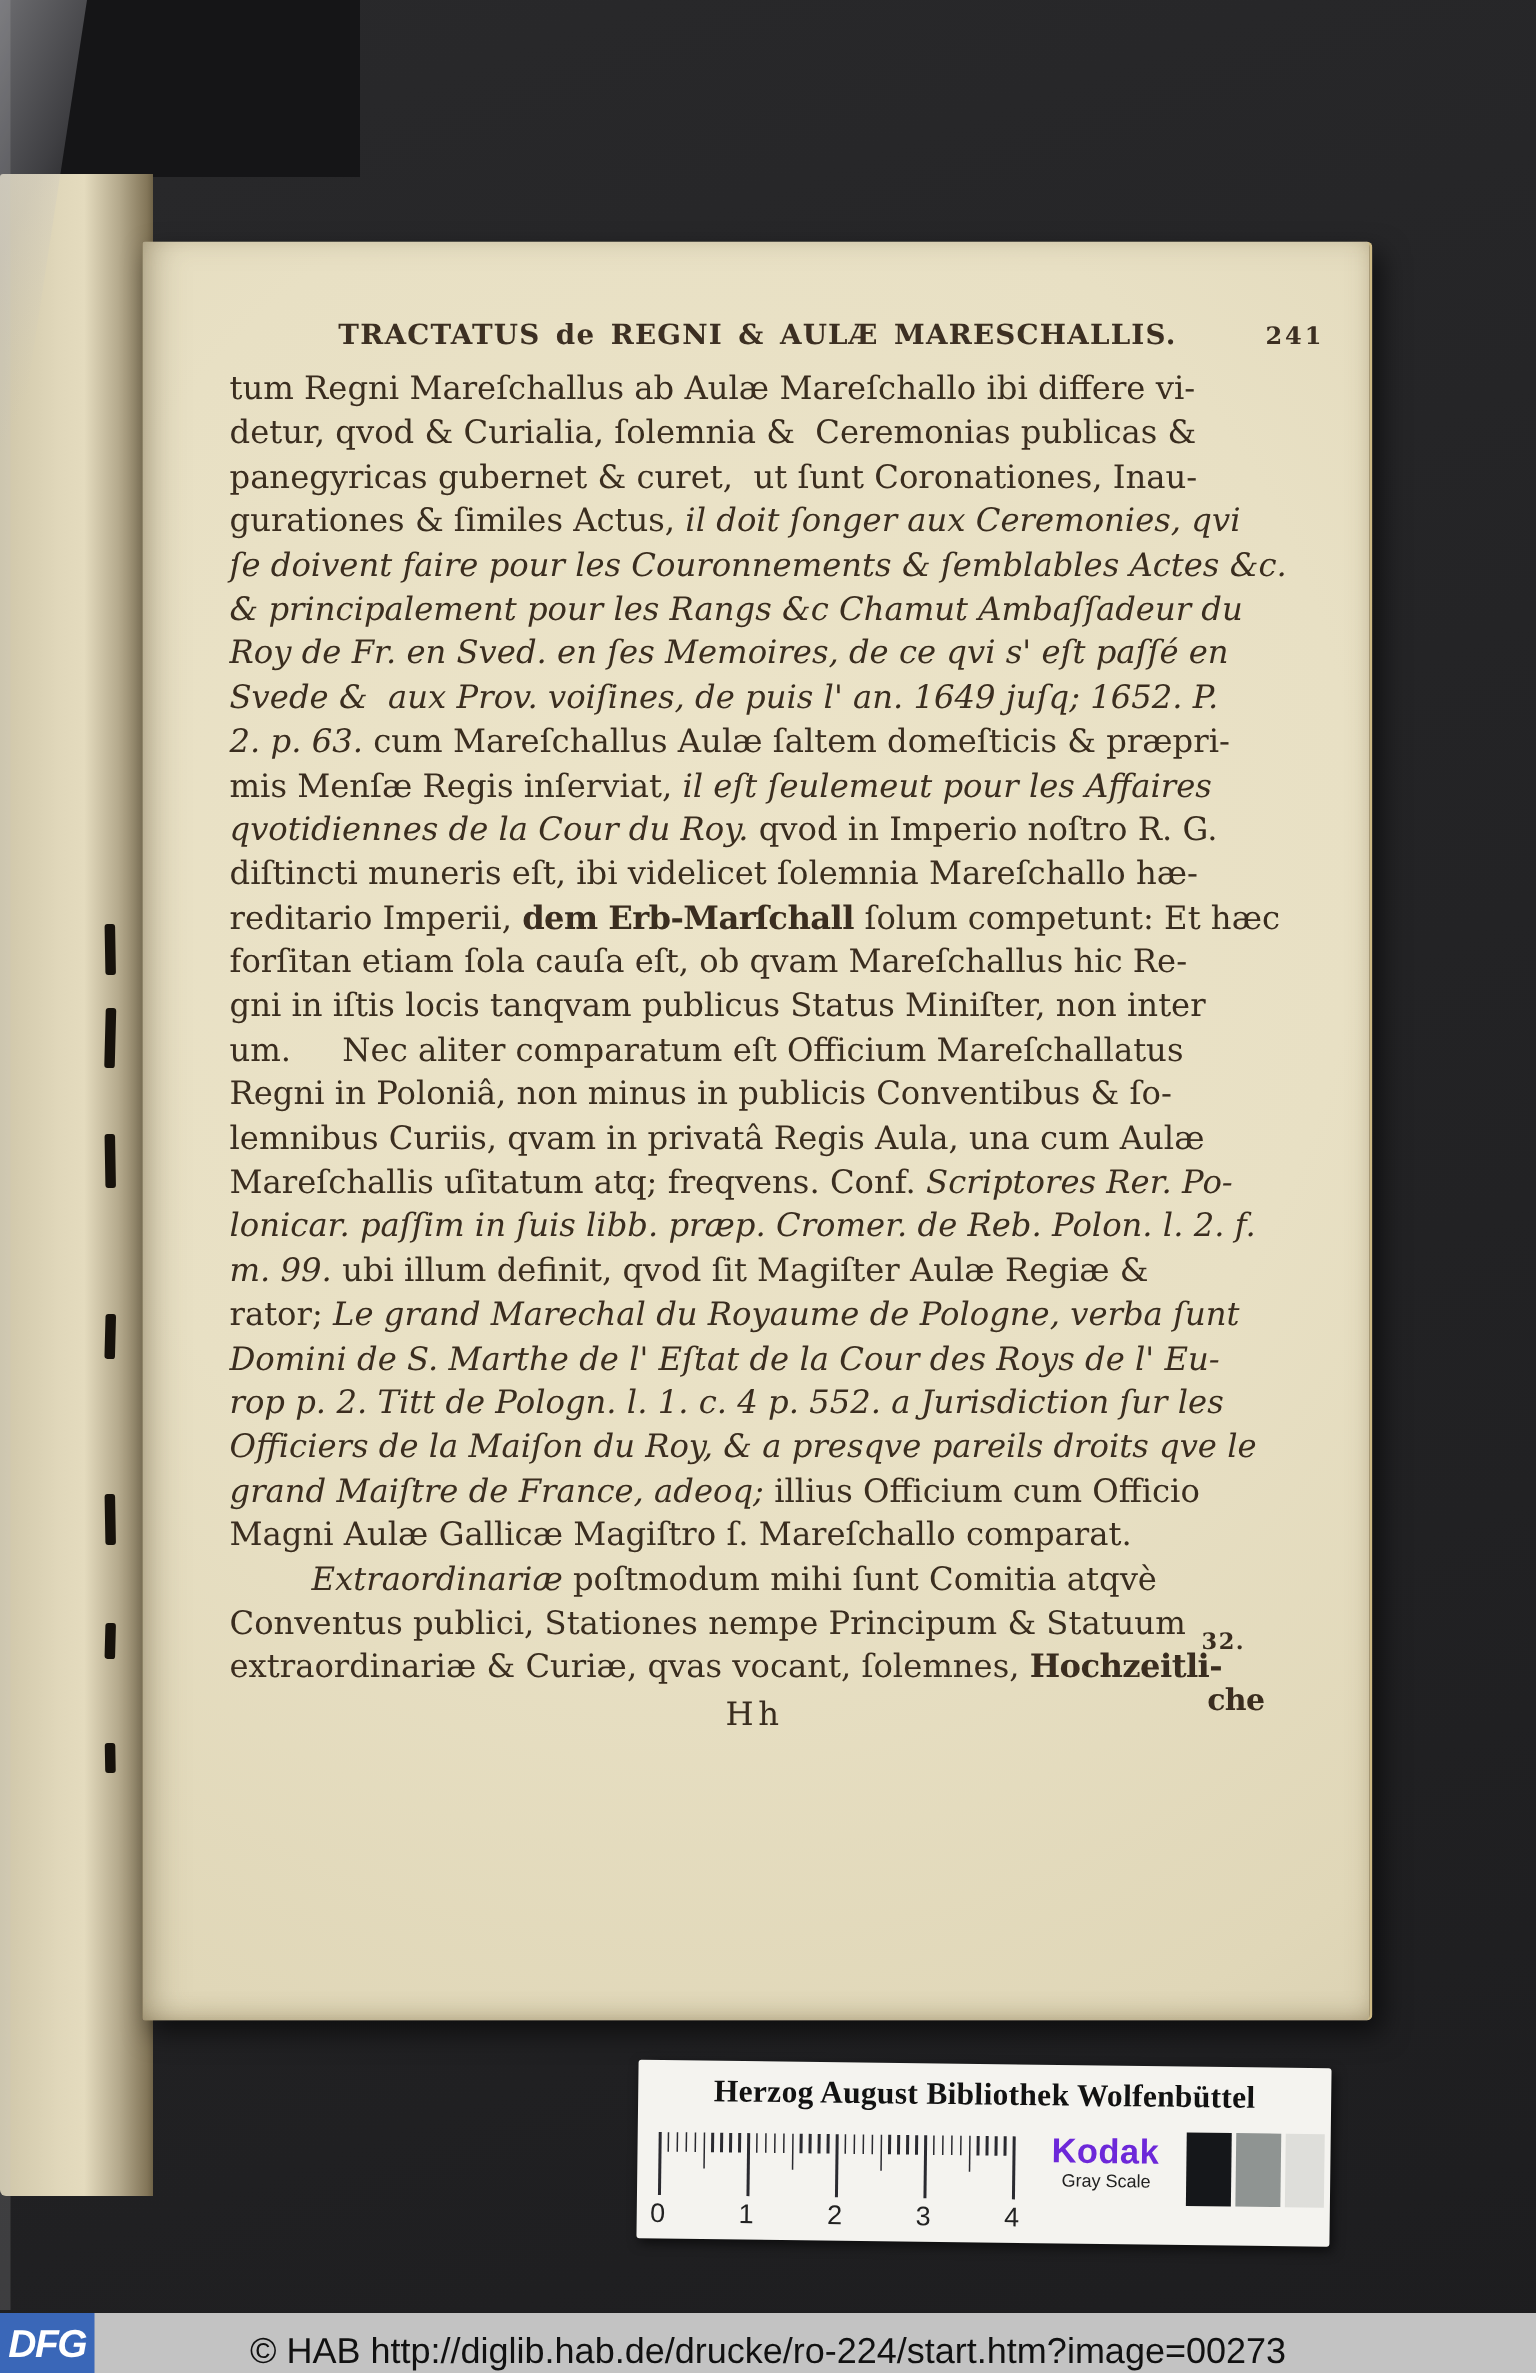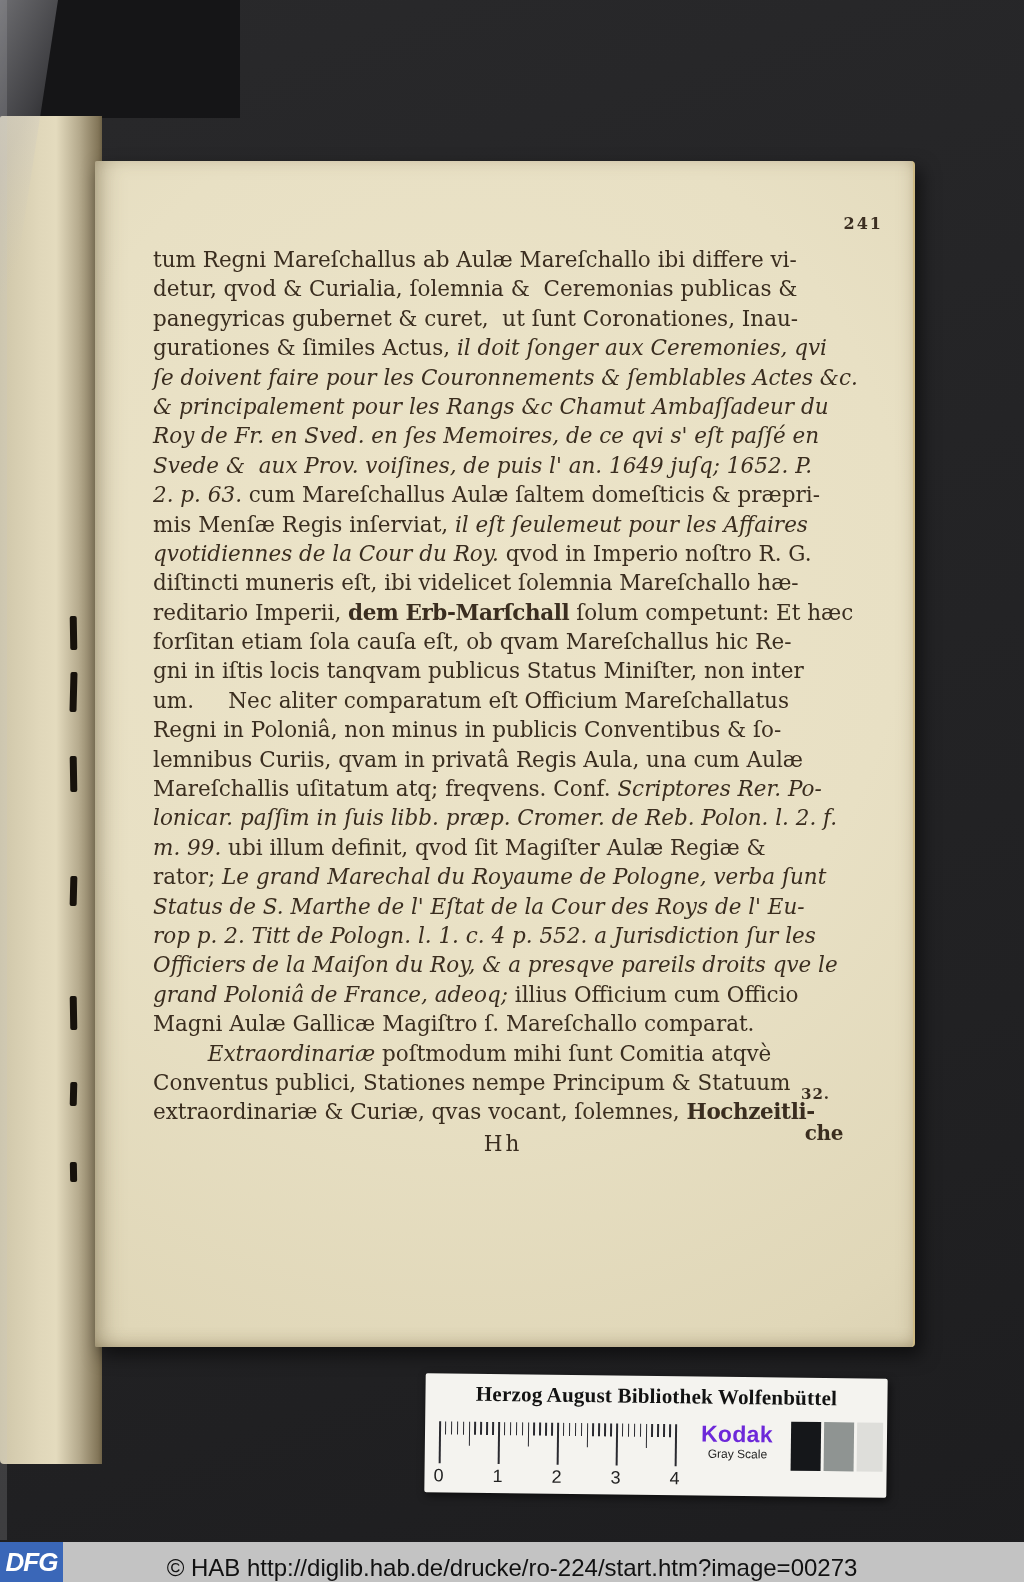--- a/index.html
+++ b/index.html
@@ -78,20 +78,21 @@
       <div class="stitch" style="left: 70px; top: 556px; height: 40px; transform: rotate(1.5deg);"></div>
       <div class="stitch" style="left: 70px; top: 640px; height: 36px; transform: rotate(-1deg);"></div>
       <div class="stitch" style="left: 70px; top: 760px; height: 30px; transform: rotate(1.5deg);"></div>
       <div class="stitch" style="left: 70px; top: 880px; height: 34px; transform: rotate(-1deg);"></div>
       <div class="stitch" style="left: 70px; top: 966px; height: 24px; transform: rotate(1.5deg);"></div>
       <div class="stitch" style="left: 70px; top: 1046px; height: 20px; transform: rotate(-1deg);"></div>
     </div>
 
   <div class="page">
     <div class="header-row">
+      <span>TRACTATUS de REGNI &amp; AULÆ MARESCHALLIS.</span>
       <span class="page-num">241</span>
     </div>
     <div class="textblock" id="textblock">
         <div class="line"><span class="s-r">tum Regni Mareſchallus ab Aulæ Mareſchallo ibi differe vi-</span></div>
         <div class="line"><span class="s-r">detur, qvod &amp; Curialia, ſolemnia &amp;  Ceremonias publicas &amp;</span></div>
         <div class="line"><span class="s-r">panegyricas gubernet &amp; curet,  ut ſunt Coronationes, Inau-</span></div>
         <div class="line"><span class="s-r">gurationes &amp; ſimiles Actus, </span><span class="s-i">il doit ſonger aux Ceremonies, qvi</span></div>
         <div class="line"><span class="s-i">ſe doivent faire pour les Couronnements &amp; ſemblables Actes &amp;c.</span></div>
         <div class="line"><span class="s-i">&amp; principalement pour les Rangs &amp;c Chamut Ambaſſadeur du</span></div>
         <div class="line"><span class="s-i">Roy de Fr. en Sved. en ſes Memoires, de ce qvi s' eſt paſſé en</span></div>
@@ -103,24 +104,24 @@
         <div class="line"><span class="s-r">reditario Imperii, </span><span class="s-f">dem Erb-Marſchall </span><span class="s-r">ſolum competunt: Et hæc</span></div>
         <div class="line"><span class="s-r">forſitan etiam ſola cauſa eſt, ob qvam Mareſchallus hic Re-</span></div>
         <div class="line"><span class="s-r">gni in iſtis locis tanqvam publicus Status Miniſter, non inter</span></div>
         <div class="line"><span class="s-r">um.     Nec aliter comparatum eſt Officium Mareſchallatus</span></div>
         <div class="line"><span class="s-r">Regni in Poloniâ, non minus in publicis Conventibus &amp; ſo-</span></div>
         <div class="line"><span class="s-r">lemnibus Curiis, qvam in privatâ Regis Aula, una cum Aulæ</span></div>
         <div class="line"><span class="s-r">Mareſchallis uſitatum atq; freqvens. Conf. </span><span class="s-i">Scriptores Rer. Po-</span></div>
         <div class="line"><span class="s-i">lonicar. paſſim in ſuis libb. præp. Cromer. de Reb. Polon. l. 2. f.</span></div>
         <div class="line"><span class="s-i">m. 99. </span><span class="s-r">ubi illum definit, qvod ſit Magiſter Aulæ Regiæ &amp;</span></div>
         <div class="line"><span class="s-r">rator; </span><span class="s-i">Le grand Marechal du Royaume de Pologne, verba ſunt</span></div>
-        <div class="line"><span class="s-i">Status de S. Marthe de l' Eſtat de la Cour des Roys de l' Eu-</span></div>
+        <div class="line"><span class="s-i">Domini de S. Marthe de l' Eſtat de la Cour des Roys de l' Eu-</span></div>
         <div class="line"><span class="s-i">rop p. 2. Titt de Pologn. l. 1. c. 4 p. 552. a Jurisdiction ſur les</span></div>
         <div class="line"><span class="s-i">Officiers de la Maiſon du Roy, &amp; a presqve pareils droits qve le</span></div>
-        <div class="line"><span class="s-i">grand Poloniâ de France, adeoq; </span><span class="s-r">illius Officium cum Officio</span></div>
+        <div class="line"><span class="s-i">grand Maiſtre de France, adeoq; </span><span class="s-r">illius Officium cum Officio</span></div>
         <div class="line"><span class="s-r">Magni Aulæ Gallicæ Magiſtro ſ. Mareſchallo comparat.</span></div>
         <div class="line"><span class="s-r">        </span><span class="s-i">Extraordinariæ </span><span class="s-r">poſtmodum mihi ſunt Comitia atqvè</span></div>
         <div class="line"><span class="s-r">Conventus publici, Stationes nempe Principum &amp; Statuum</span></div>
         <div class="line"><span class="s-r">extraordinariæ &amp; Curiæ, qvas vocant, ſolemnes, </span><span class="s-f">Hochzeitli-</span></div>
         <div class="sig-row">
           <div class="signature">Hh</div>
           <div class="catchword s-f">che</div>
         </div>
       </div>
     <div class="textblock" style="pointer-events:none">

